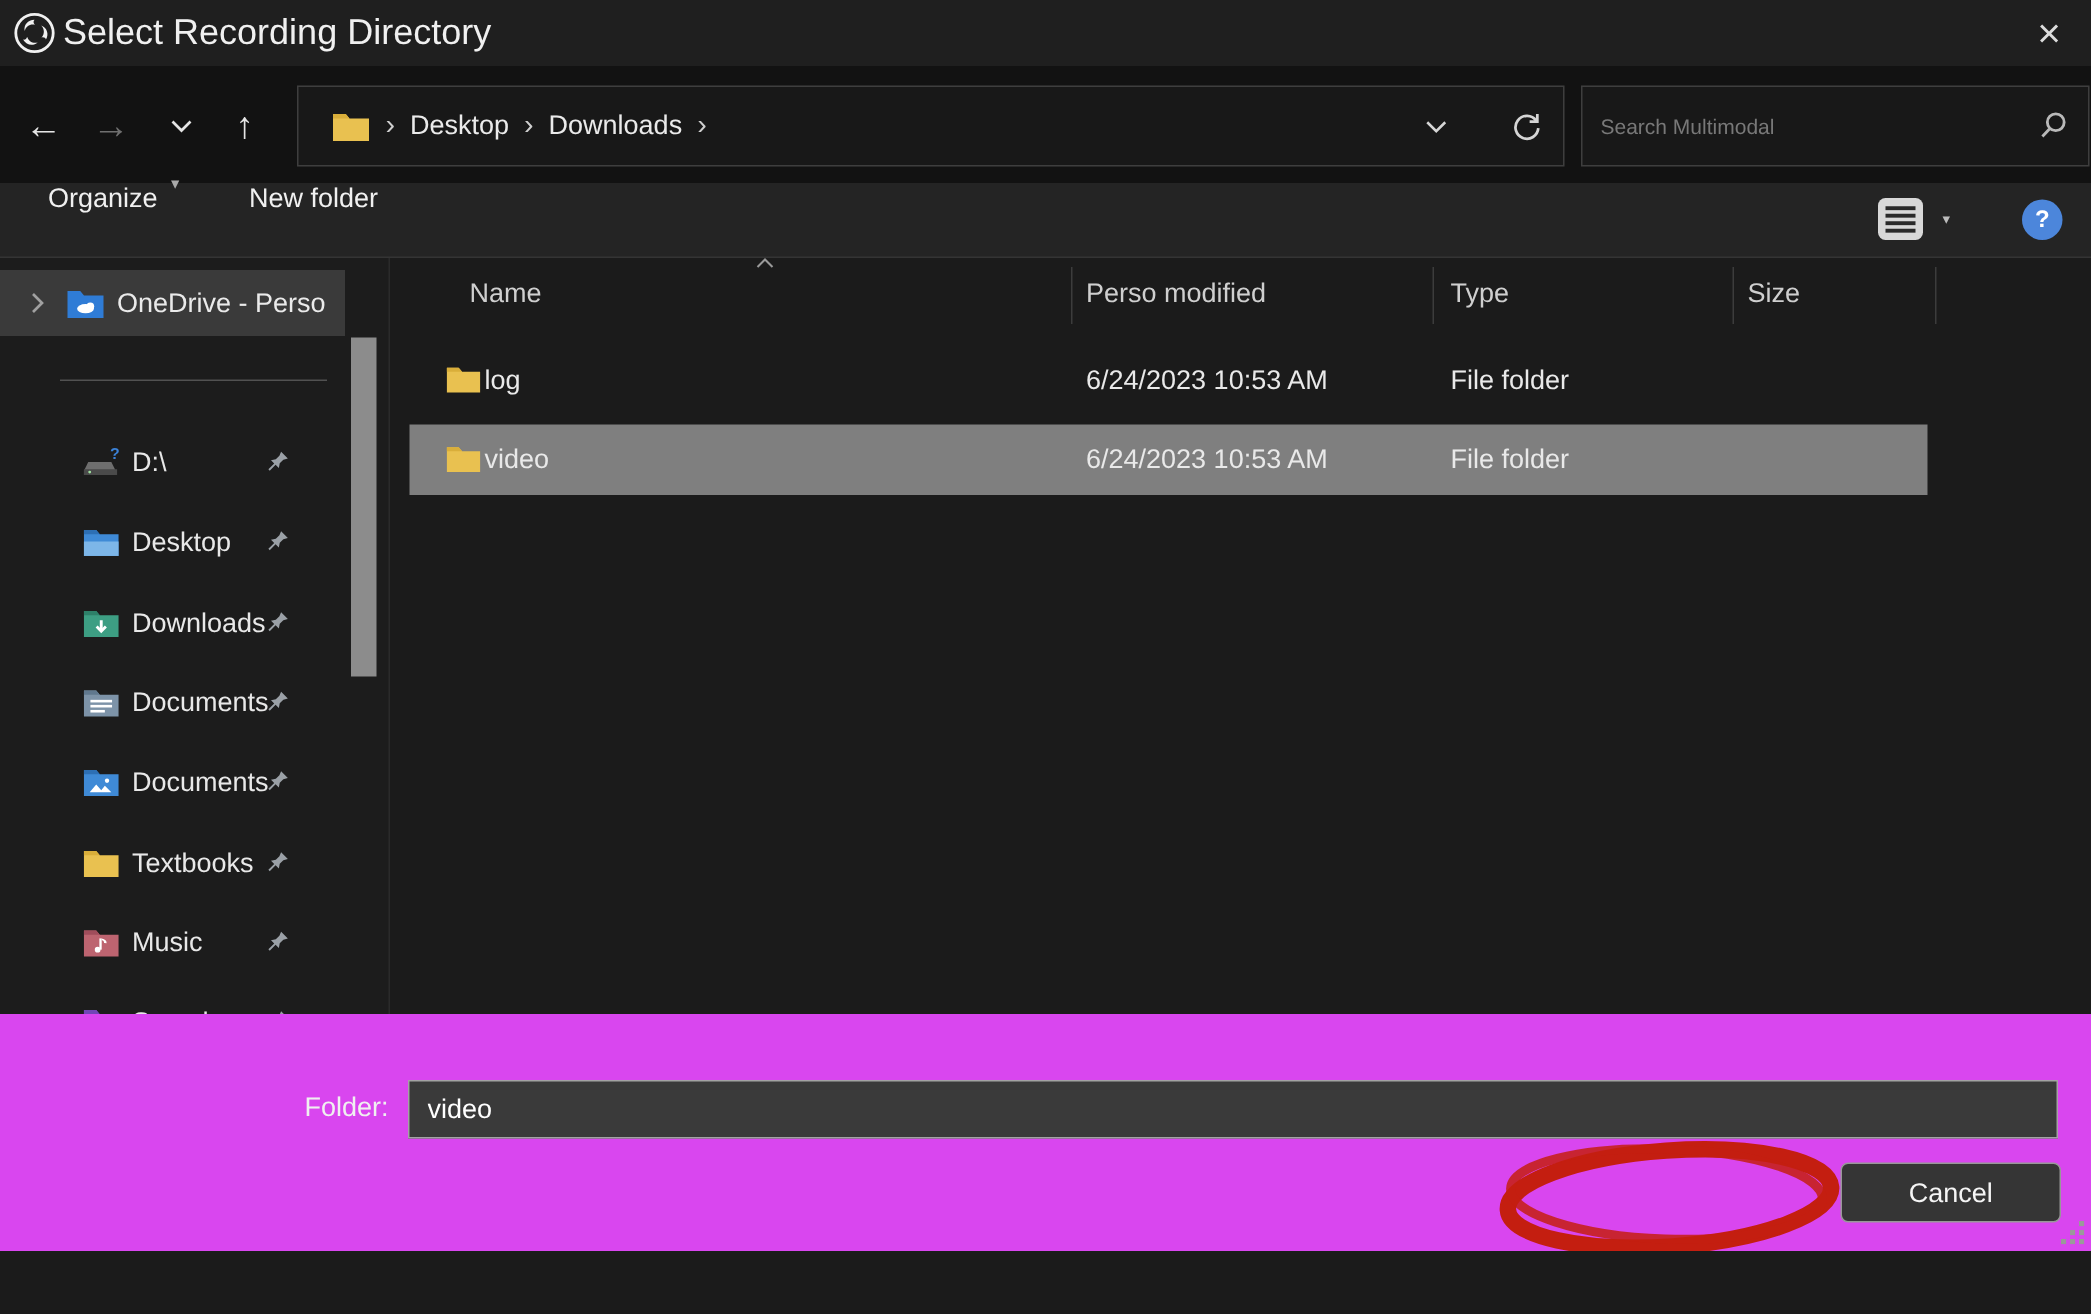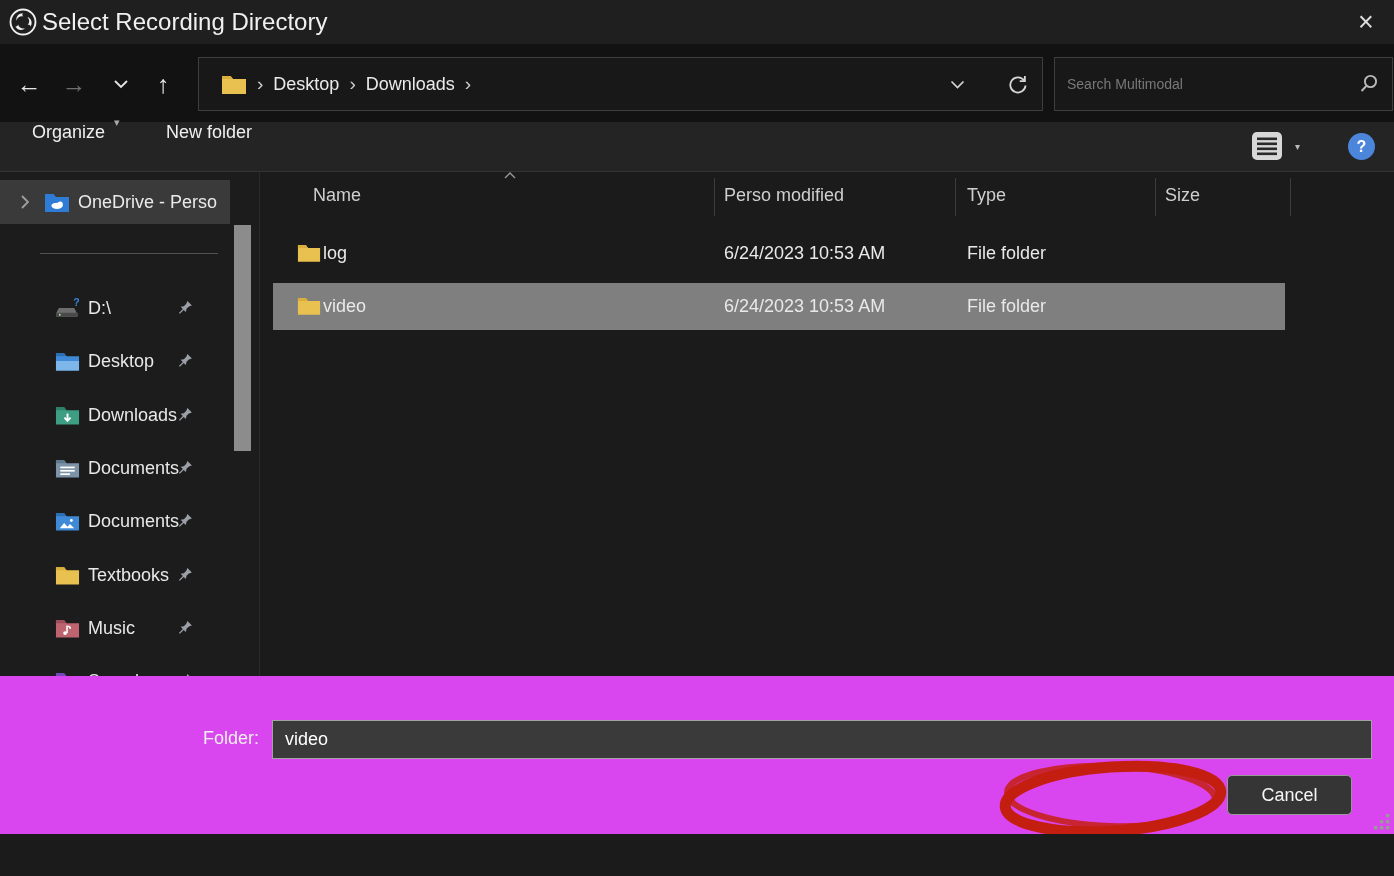--- a/index.html
+++ b/index.html
@@ -79,21 +79,21 @@
   .fl-date{left:451px;}
   .fl-type{left:694px;}
   
   .footer{position:absolute;left:0;top:676px;width:1394px;height:158px;background:#d946ef;}
   .folder-label{position:absolute;left:203px;top:52px;font-size:18px;color:#f0f0f0;}
   .folder-input{position:absolute;left:272px;top:44px;width:1100px;height:39px;background:#3a3a3a;border:1px solid #a3a3a3;
     color:#ffffff;font-size:18px;font-family:"Liberation Sans",sans-serif;padding:0 0 0 12px;outline:none;}
   .btn{position:absolute;top:99px;height:40px;background:#353535;border:1px solid #989898;border-radius:5px;
     color:#f5f5f5;font-size:18px;font-family:"Liberation Sans",sans-serif;cursor:pointer;}
   .btn-select{left:1037px;width:168px;}
-  .btn-cancel{left:1227px;width:125px;}
+  .btn-cancel{left:1227px;width:147px;}
   .red-annot{position:absolute;left:985px;top:75px;pointer-events:none;}
   .resize-grip{position:absolute;right:2px;bottom:2px;width:20px;height:20px;cursor:nwse-resize;}
 </style>
 </head>
 <body>
 
 <div class="window">
 
   <div class="titlebar">
     <svg class="obs-logo" viewBox="0 0 32 32">

